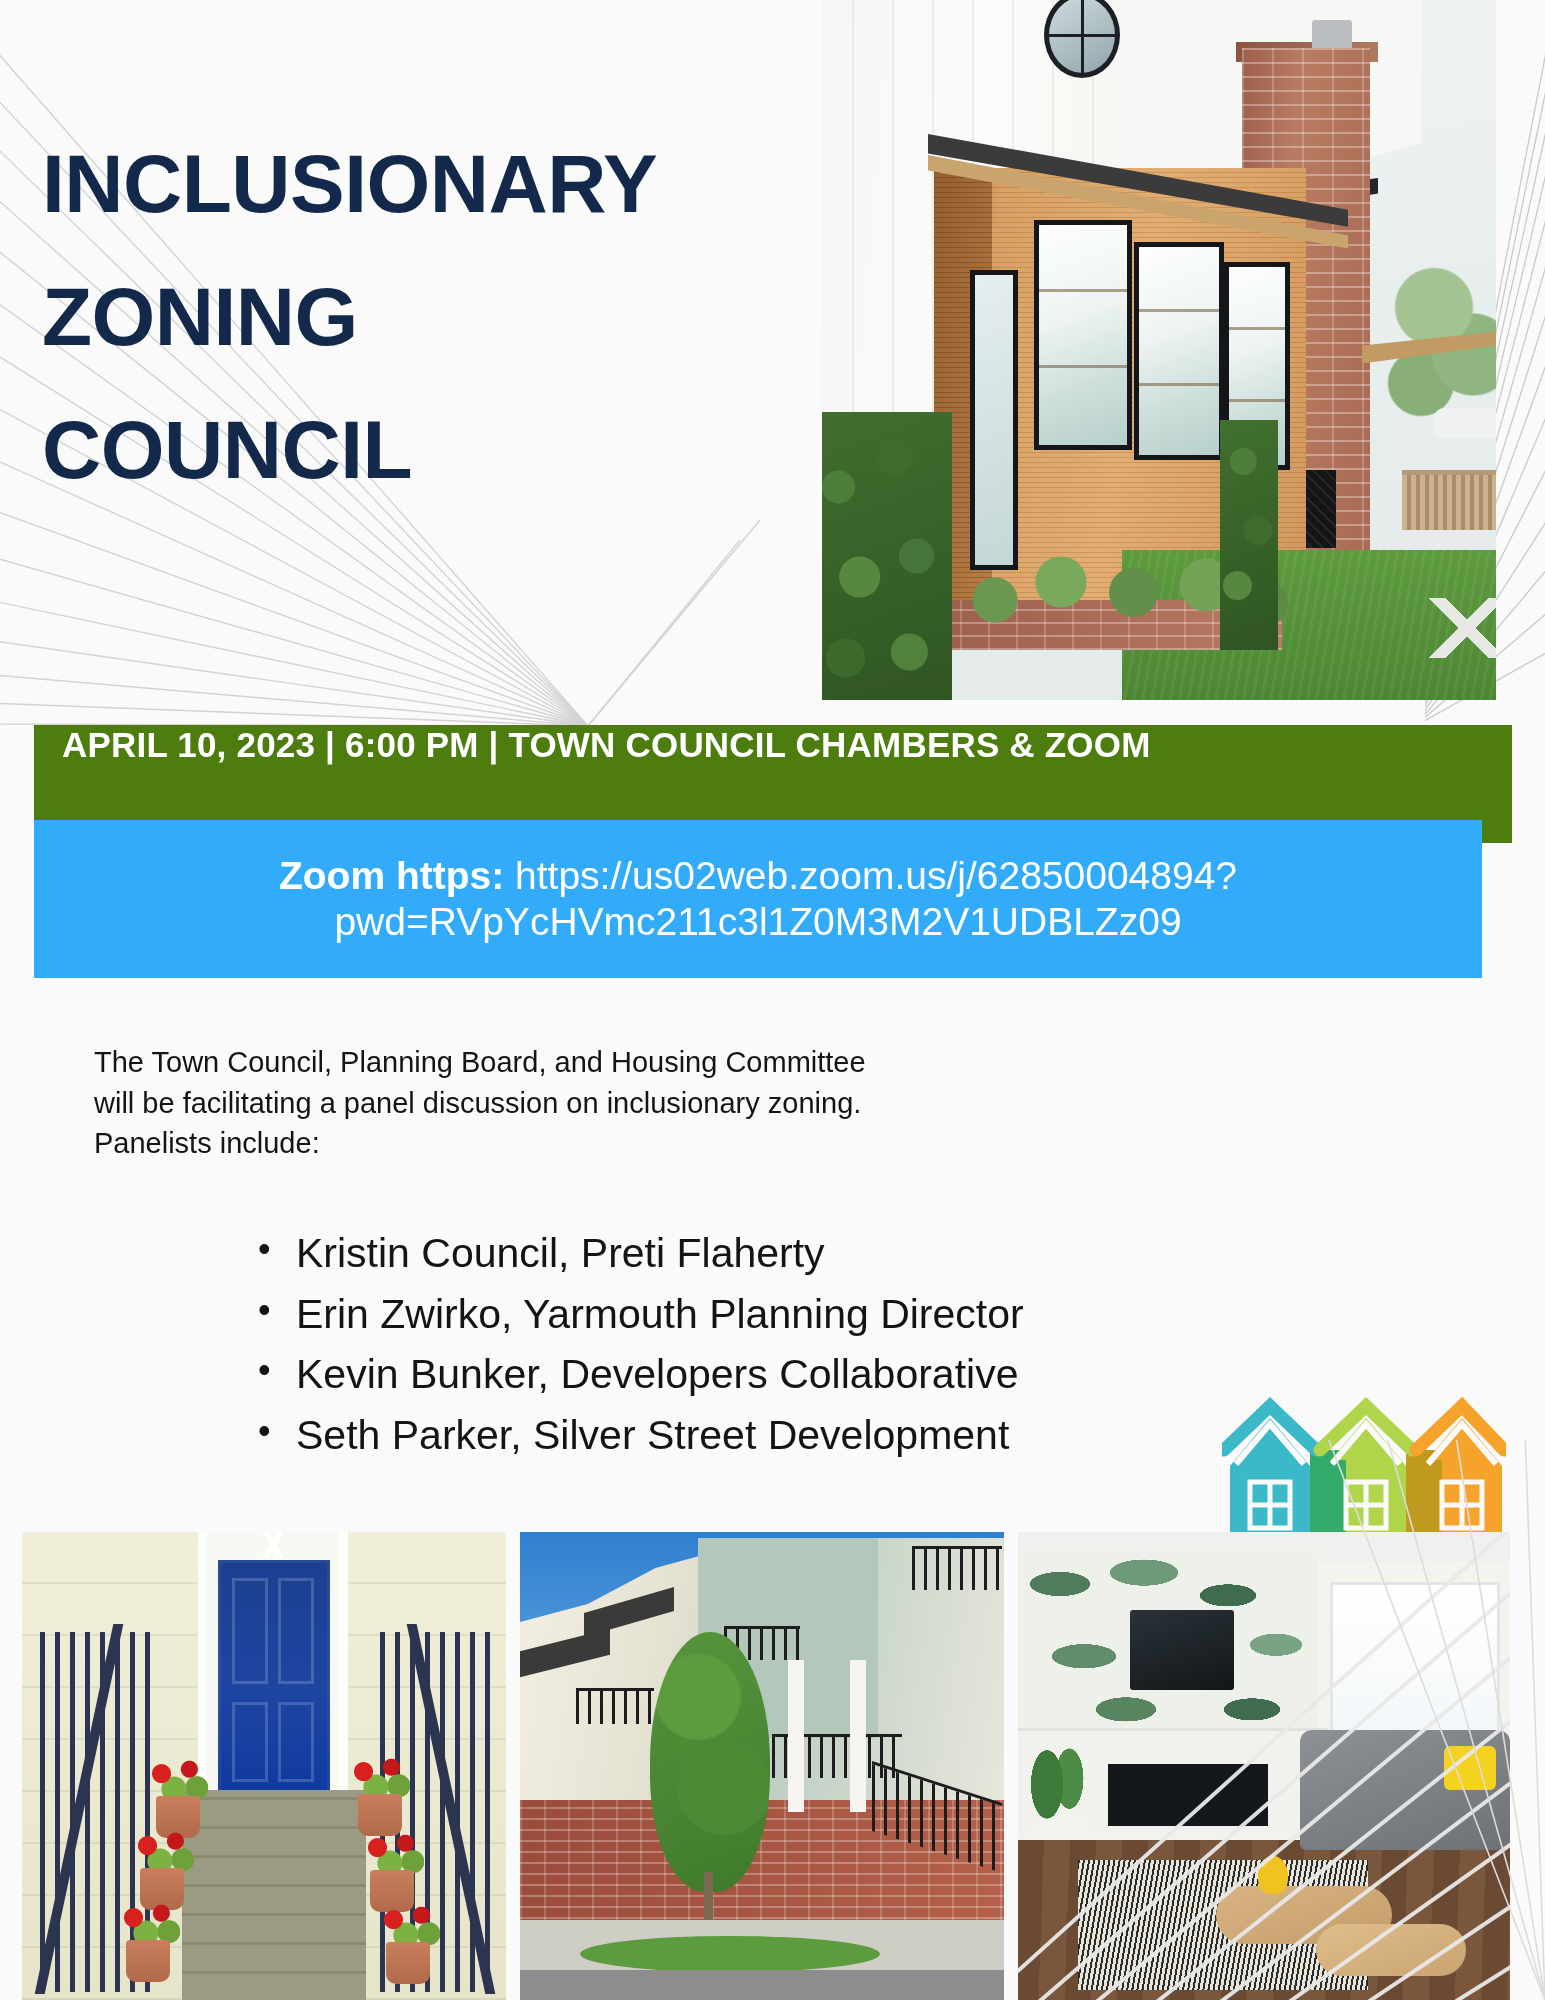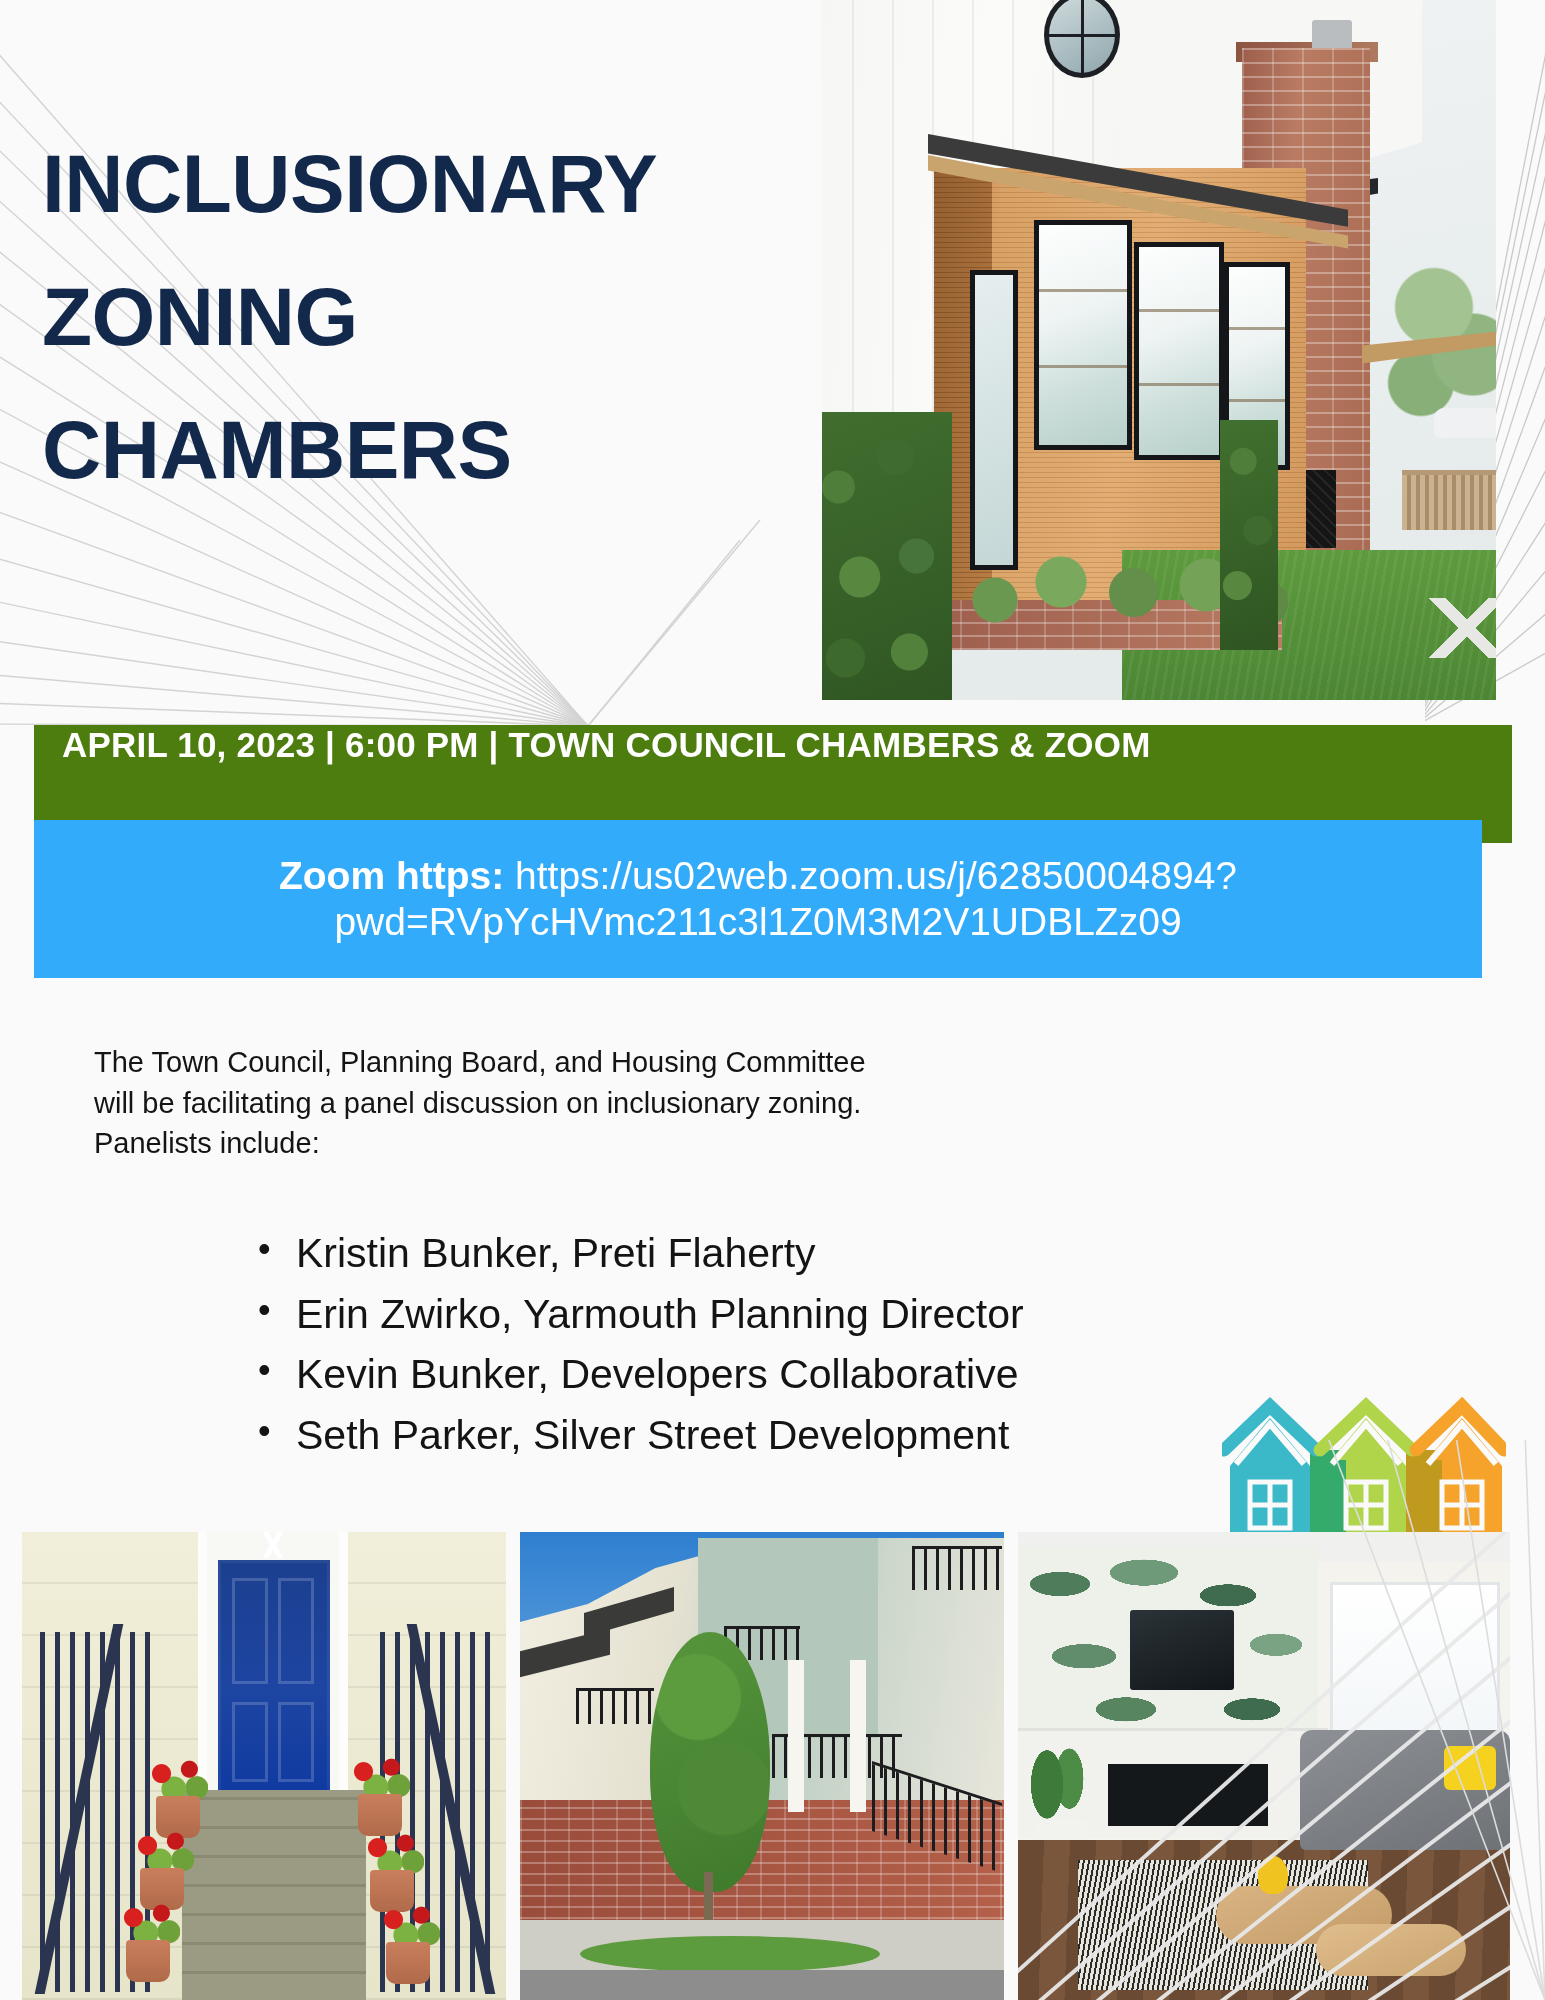--- a/index.html
+++ b/index.html
@@ -445,21 +445,21 @@
     <div class="bench"></div>
     <div class="brick-planter"></div>
     <div class="shrubs"></div>
     <div class="hedge-col"></div>
     <div class="hedge-left"></div>
   </div>
 
   <div class="title-block">
     <div class="title-line">INCLUSIONARY</div>
     <div class="title-line">ZONING</div>
-    <div class="title-line">CHAMBERS</div>
+    <div class="title-line">COUNCIL</div>
   </div>
 
   <div class="date-banner">
     <div class="date-text">APRIL 10, 2023  | 6:00 PM | TOWN COUNCIL CHAMBERS &amp; ZOOM</div>
   </div>
 
   <div class="zoom-banner">
     <div class="zoom-text">
       <span class="lbl">Zoom https:</span>
       <span>https://us02web.zoom.us/j/62850004894?</span><br>
@@ -467,21 +467,21 @@
     </div>
   </div>
 
   <div class="body-copy">
     <div>The Town Council, Planning Board, and Housing Committee</div>
     <div>will be facilitating a panel discussion on inclusionary zoning.</div>
     <div>Panelists include:</div>
   </div>
 
   <ul class="panelists">
-    <li>Kristin Bunker, Preti Flaherty</li>
+    <li>Kristin Council, Preti Flaherty</li>
     <li>Erin Zwirko, Yarmouth Planning Director</li>
     <li>Kevin Bunker, Developers Collaborative</li>
     <li>Seth Parker, Silver Street Development</li>
   </ul>
 
   <svg class="houses-icon" viewBox="0 0 284 146">
 
     <path d="M8 78 L48 30 L88 78 L88 146 L8 146 Z" fill="#3cb9c9"></path>
 
     <rect x="88" y="62" width="36" height="84" fill="#35ab6b"></rect>

